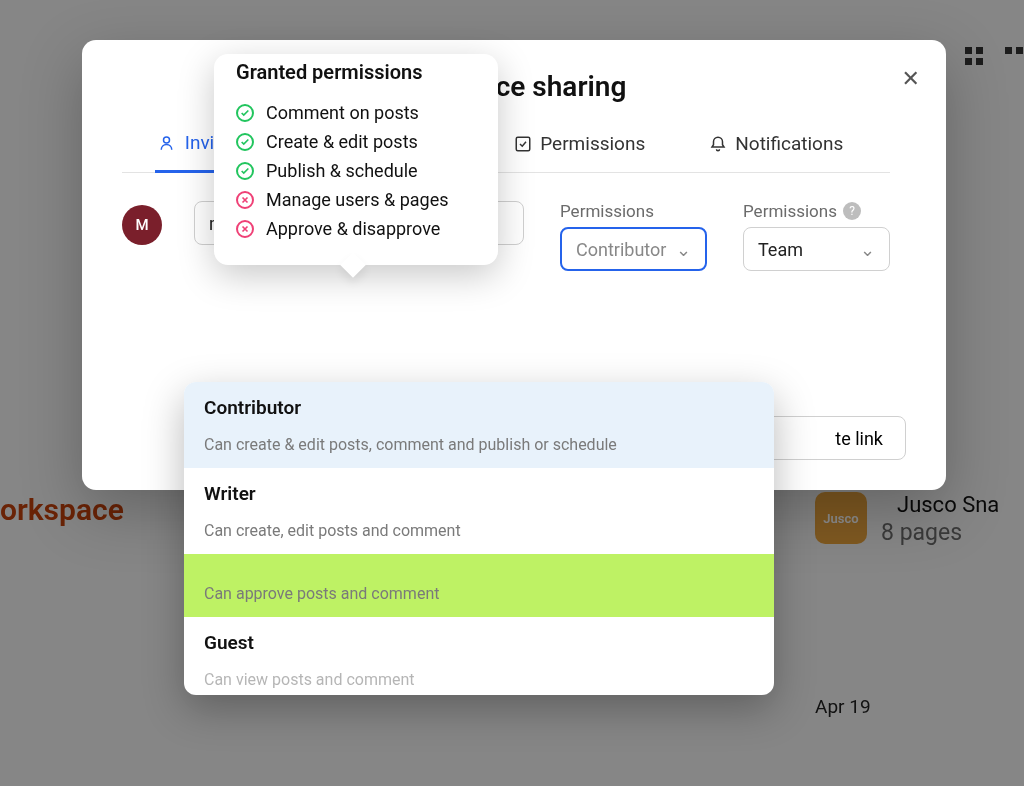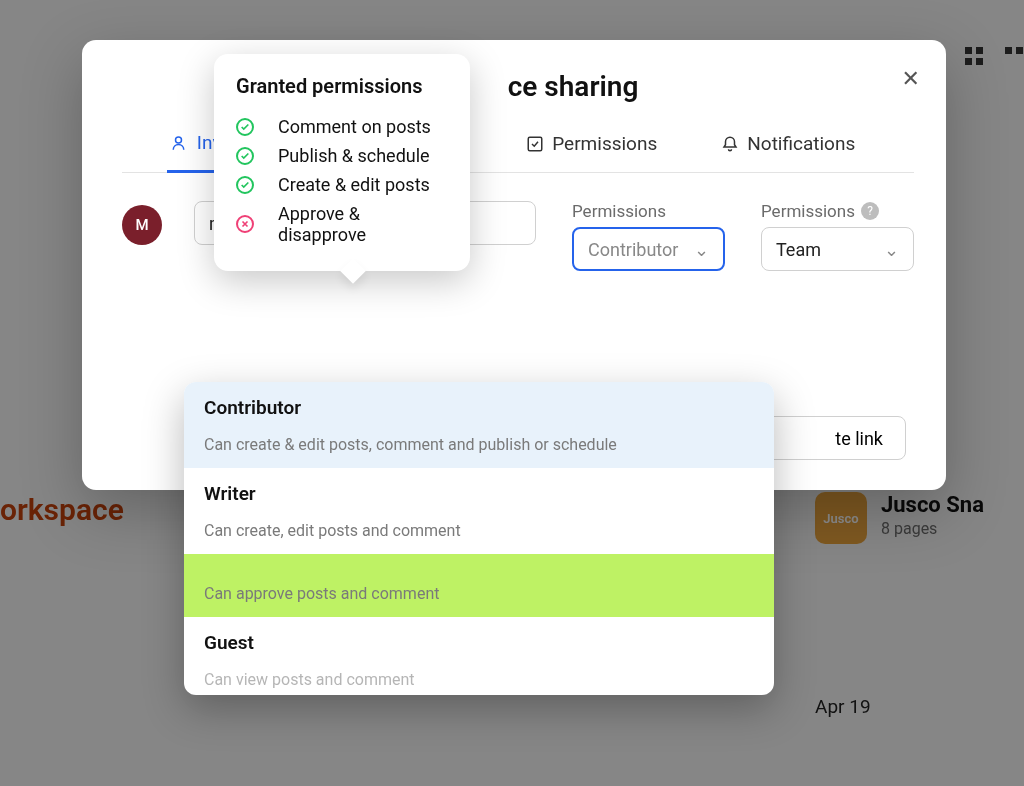--- a/index.html
+++ b/index.html
@@ -4,25 +4,25 @@
 <style>
   * { box-sizing: border-box; margin: 0; padding: 0; }
   html, body { width: 1024px; height: 786px; overflow: hidden; font-family: -apple-system, BlinkMacSystemFont, "Segoe UI", Roboto, sans-serif; background: #f5f5f5; }
   .backdrop { position: absolute; inset: 0; background: rgba(0,0,0,0.45); }
   .bg-layer { position: absolute; inset: 0; }
   .bg-header { position: absolute; top: 42px; left: 960px; display: flex; gap: 12px; }
   .icon-btn { width: 28px; height: 28px; display: flex; align-items: center; justify-content: center; }
   .bg-workspace { position: absolute; top: 492px; left: 0; font-size: 30px; font-weight: 600; color: #c2410c; }
   .bg-card { position: absolute; top: 492px; left: 815px; display: flex; gap: 14px; align-items: flex-start; }
   .bg-card-icon { width: 52px; height: 52px; border-radius: 10px; background: #e8a33d; display: flex; align-items: center; justify-content: center; color: #fff; font-weight: 600; font-size: 13px; }
-  .bg-card-title { font-size: 22px; font-weight: 700; color: #111; }
-  .bg-card-sub { font-size: 16px; color: #6b6b6b; margin-top: 2px; }
+  .bg-card-title { font-size: 22px; font-weight: 400; color: #111; margin-left: 16px; }
+  .bg-card-sub { font-size: 23px; color: #6b6b6b; margin-top: 2px; }
   .bg-date { position: absolute; top: 695px; left: 815px; font-size: 19px; color: #222; }
 
-  .modal { position: absolute; top: 40px; left: 82px; width: 864px; height: 450px; background: #fff; border-radius: 14px; box-shadow: 0 20px 60px rgba(0,0,0,.25); padding: 30px 32px 0 40px; }
+  .modal { position: absolute; top: 40px; left: 82px; width: 864px; height: 450px; background: #fff; border-radius: 14px; box-shadow: 0 20px 60px rgba(0,0,0,.25); padding: 30px 56px 0 40px; }
   .modal-title { font-size: 28px; font-weight: 600; text-align: center; color: #111; }
   .close-x { position: absolute; top: 26px; right: 26px; font-size: 22px; color: #555; cursor: pointer; }
 
   .tabs { display: flex; gap: 56px; margin-top: 28px; border-bottom: 1px solid #e3e3e3; justify-content:center;}
   .tab { display: flex; align-items: center; gap: 8px; font-size: 19px; color: #333; padding: 0 4px 16px 4px; cursor: pointer; }
   .tab.active { color: #2563eb; border-bottom: 3px solid #2563eb; margin-bottom: -1px; }
   .tab svg { width: 18px; height: 18px; }
 
   .form-row { display: flex; gap: 32px; margin-top: 28px; align-items:flex-start;}
   .avatar { width: 40px; height: 40px; border-radius: 50%; background: #7a1f2b; color: #fff; font-weight: 500; display: flex; align-items:center; justify-content:center; font-size: 15px; flex-shrink:0; margin-top:4px;}
@@ -31,24 +31,24 @@
   .input, .select { width: 100%; height: 44px; border: 1px solid #d0d0d0; border-radius: 8px; padding: 0 14px; font-size: 18px; color: #222; background:#fff; display:flex; align-items:center; justify-content:space-between;}
   .select { cursor: pointer; }
   .select.focused { border: 2px solid #2563eb; color: #888; }
   .select .chev { color: #888; }
   .help-q { width:18px; height:18px; border-radius:50%; background:#bdbdbd; color:#fff; font-size:12px; display:inline-flex; align-items:center; justify-content:center;}
 
   .invite-btn { position:absolute; bottom:30px; right:40px; height:44px; border:1px solid #d0d0d0; border-radius:8px; padding:0 20px; font-size:18px; background:#fff; display:flex; align-items:center; }
   .invite-btn-partial { right: 40px; width: 150px; justify-content:flex-end; padding-right:22px;margin-top:48px;}
 
   
-  .tooltip { position: absolute; top: 54px; left: 214px; width: 256px; background: #fff; border-radius: 14px; box-shadow: 0 10px 36px rgba(0,0,0,.22); padding: 20px 22px 22px 22px; z-index: 30; }
+  .tooltip { position: absolute; top: 54px; left: 214px; width: 284px; background: #fff; border-radius: 14px; box-shadow: 0 10px 36px rgba(0,0,0,.22); padding: 6px 22px 22px 22px; z-index: 30; }
   .tooltip::after { content:""; position:absolute; bottom:-9px; left:130px; width:18px; height:18px; background:#fff; transform:rotate(45deg); box-shadow: 4px 4px 10px rgba(0,0,0,.08);}
   .tooltip-title { font-size: 20px; font-weight: 600; margin-bottom: 14px; color:#111;}
-  .perm-row { display:flex; align-items:center; gap:24px; font-size:18px; color:#111; padding: 4px 0;}
+  .perm-row { display:flex; align-items:center; gap:12px; font-size:18px; color:#111; padding: 4px 0;}
   .perm-ic { width:18px; height:18px; border-radius:50%; border:2px solid; display:flex; align-items:center; justify-content:center; flex-shrink:0;}
   .perm-ic.ok { border-color:#22c55e; color:#22c55e;}
   .perm-ic.no { border-color:#ef4076; color:#ef4076;}
   .perm-ic svg { width:10px; height:10px; }
 
   
   .dropdown { position:absolute; top:382px; left:184px; width:590px; background:#fff; border-radius:12px; box-shadow:0 14px 40px rgba(0,0,0,.28); z-index:25; overflow:hidden; }
   .dd-item { padding: 14px 20px 14px 20px; cursor:pointer; }
   .dd-item:nth-child(3){ background:#bef264;}
   .dd-item.selected { background:#e8f2fb; }
@@ -188,32 +188,40 @@
           </svg>
         </span>
         <span>Comment on posts</span>
       </div>
       <div class="perm-row">
         <span class="perm-ic ok">
           <svg viewBox="0 0 12 12">
             <path d="M2 6l2.5 2.5L10 3" fill="none" stroke="currentColor" stroke-width="2"></path>
           </svg>
         </span>
+        <span>Create &amp; edit posts</span>
+      </div>
+      <div class="perm-row">
+        <span class="perm-ic ok">
+          <svg viewBox="0 0 12 12">
+            <path d="M2 6l2.5 2.5L10 3" fill="none" stroke="currentColor" stroke-width="2"></path>
+          </svg>
+        </span>
         <span>Publish &amp; schedule</span>
       </div>
       <div class="perm-row">
-        <span class="perm-ic ok">
-          <svg viewBox="0 0 12 12">
-            <path d="M2 6l2.5 2.5L10 3" fill="none" stroke="currentColor" stroke-width="2"></path>
-          </svg>
-        </span>
-        <span>Create &amp; edit posts</span>
-      </div>
-      <div class="perm-row">
         <span class="perm-ic no">
           <svg viewBox="0 0 12 12">
             <path d="M3 3l6 6M9 3l-6 6" fill="none" stroke="currentColor" stroke-width="2"></path>
           </svg>
         </span>
+        <span>Manage users &amp; pages</span>
+      </div>
+      <div class="perm-row">
+        <span class="perm-ic no">
+          <svg viewBox="0 0 12 12">
+            <path d="M3 3l6 6M9 3l-6 6" fill="none" stroke="currentColor" stroke-width="2"></path>
+          </svg>
+        </span>
         <span>Approve &amp; disapprove</span>
       </div>
     </div>
 </div>
 
 </body></html>

